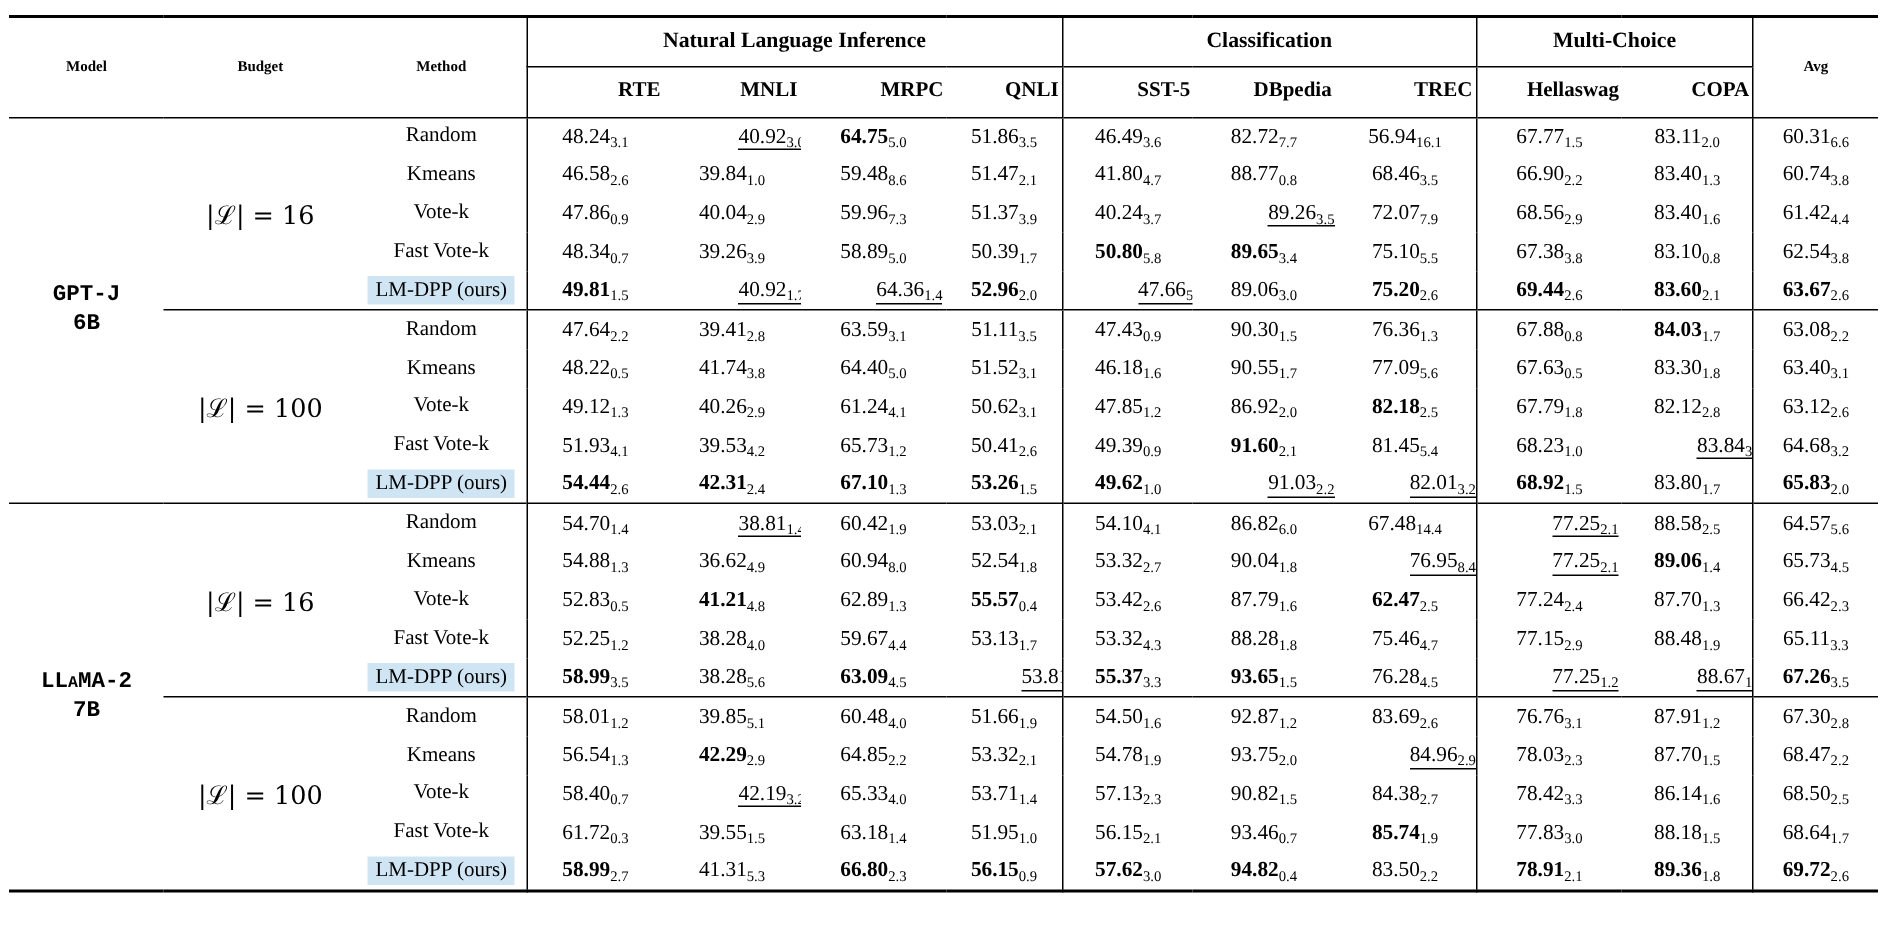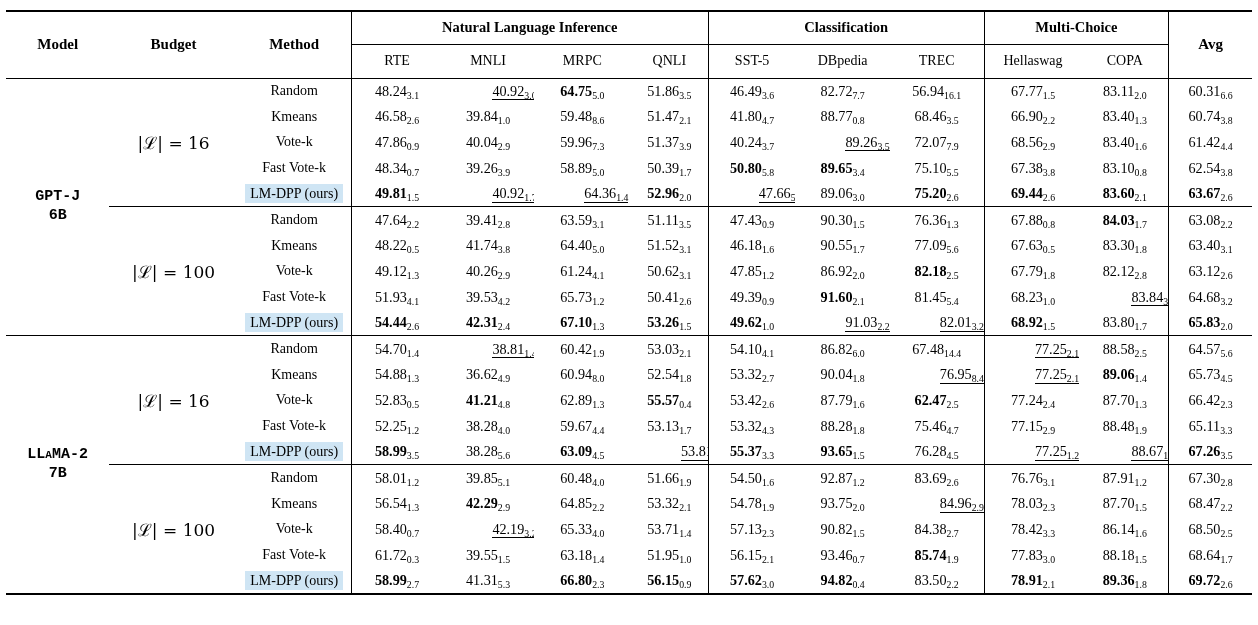--- a/index.html
+++ b/index.html
@@ -5,23 +5,23 @@
   html,body{margin:0;padding:0;background:#fff;}
   .page{width:1258px;height:625px;box-sizing:border-box;padding:10px 6px 0 6px;
         background:#fff;color:#000;font-family:"Liberation Serif","DejaVu Serif",serif;}
   table.results{border-collapse:collapse;table-layout:fixed;width:1246px;
         border-top:2.2px solid #000;border-bottom:2.2px solid #000;}
   th,td{padding:1px 2px;text-align:center;vertical-align:middle;font-size:14px;
         overflow:hidden;white-space:nowrap;}
   thead tr.grow{height:33px;}
   thead tr.dsrow{height:34px;}
   tbody tr{height:25.8px;}
-  .th-span{font-weight:bold;border-bottom:1.6px solid #000;font-size:15px;}
+  .th-span{font-weight:bold;border-bottom:1.6px solid #000;font-size:10px;}
   .th-group{font-weight:bold;border-bottom:1px solid #000;font-size:14.5px;text-align:center;}
-  .th-ds{font-weight:normal;border-bottom:1.6px solid #000;}
+  .th-ds{font-weight:bold;border-bottom:1.6px solid #000;text-align:right;}
   .vl{border-left:1px solid #000;}
   tbody td{font-size:14.2px;}
   .model-cell{font-weight:bold;font-variant:small-caps;font-size:15px;line-height:1.25;font-family:Liberation Mono, monospace;}
   .budget-cell{font-size:17px;font-family:"DejaVu Serif","Liberation Serif",serif;}
   .method-cell{font-size:14px;}
   .hl-box{background:var(--hl,#cfe5f4);padding:1.5px 5px;display:inline-block;}
   sub{font-size:9.8px;vertical-align:-3px;line-height:0;letter-spacing:0;}
   .b{font-weight:bold;}
   .u{border-bottom:1.1px solid #000;padding-bottom:0.5px;margin-left:48px;}
   tr.block-sep td{border-top:1px solid #000;}

